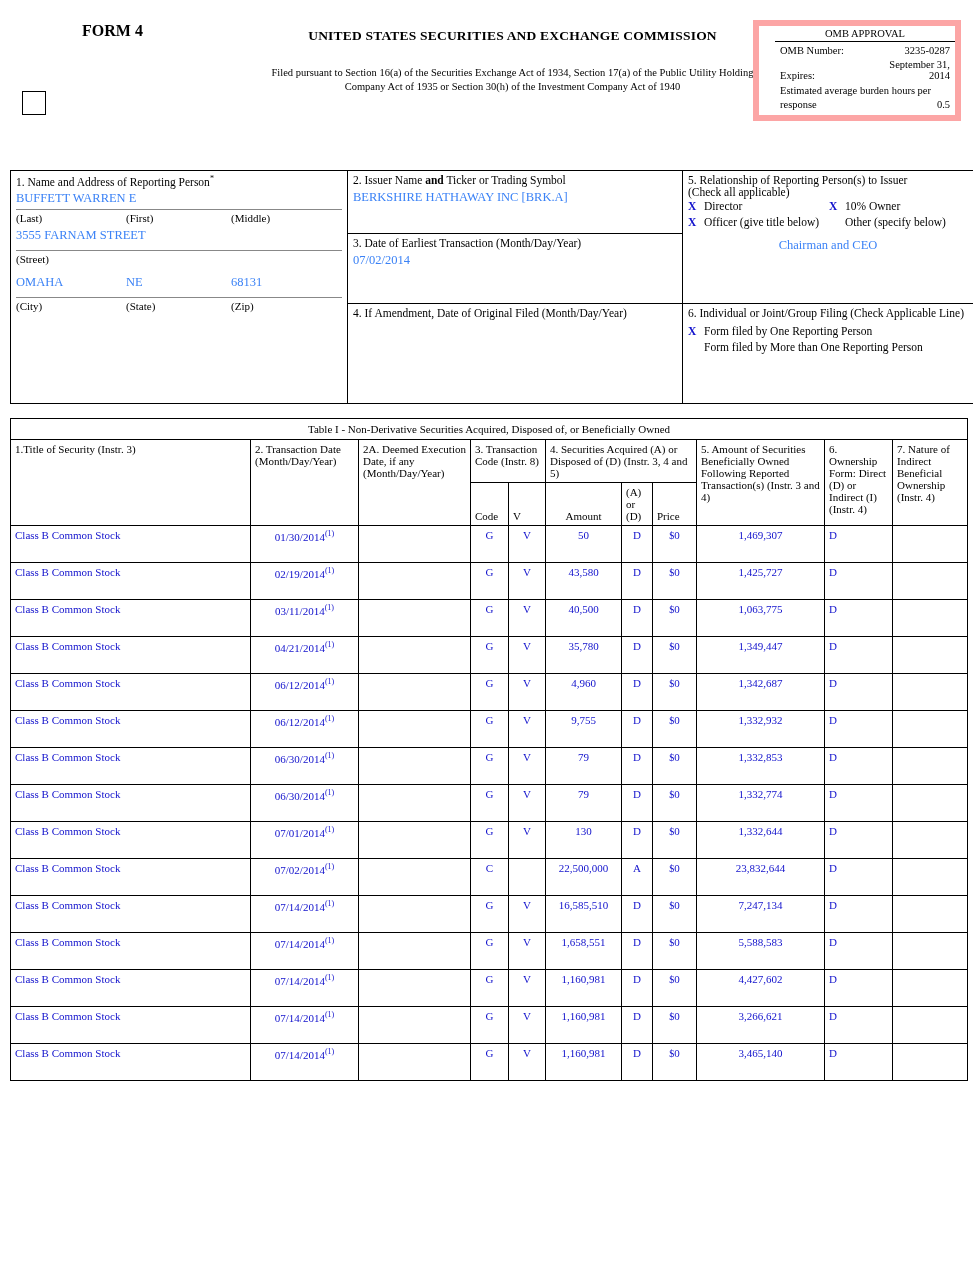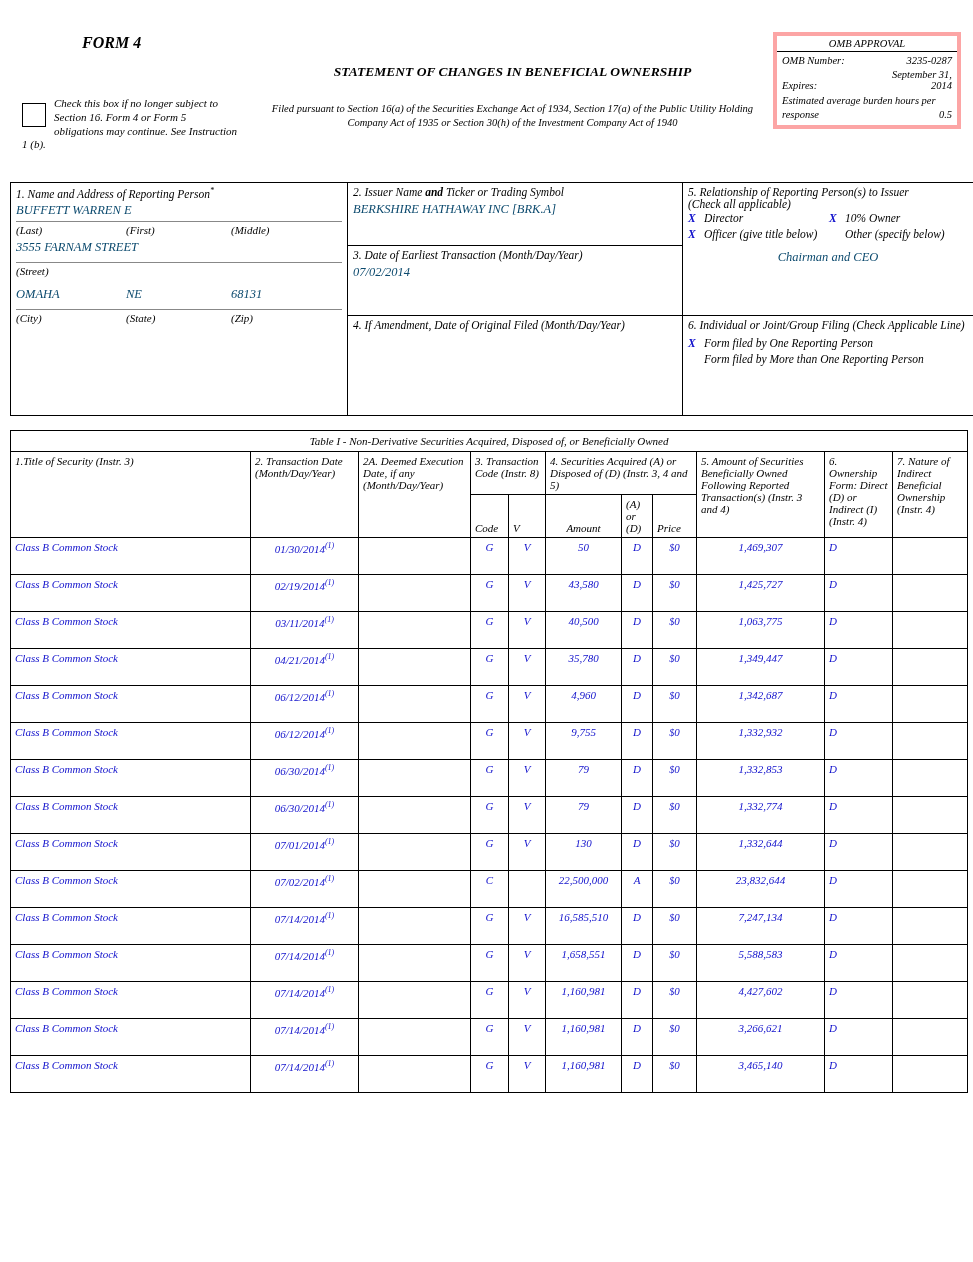--- a/index.html
+++ b/index.html
@@ -8,26 +8,25 @@
     background: #ffffff;
   }
   body {
     font-family: "Liberation Serif", serif;
     font-size: 12px;
     color: #000000;
     width: 973px;
   }
   .page {
     width: 963px;
-    margin: 16px auto;
+    margin: 4px auto;
     padding: 6px 5px 0 5px;
     box-sizing: border-box;
-    font-style: italic;
-  }
-  .blue { color: #0c4a6e; }
+  }
+  .blue { color: #3b82f6; }
 
   
   .header {
     position: relative;
     height: 160px;
   }
   .form-title {
     position: absolute;
     left: 72px;
     top: 12px;
@@ -75,22 +74,23 @@
     font-size: 10.5px;
     margin-top: 22px;
     line-height: 1.35;
     padding: 0 22px;
   }
   .omb-box {
     position: absolute;
     right: 2px;
     top: 10px;
     width: 180px;
-    border: 4px solid #fca5a5;
+    border: 6px solid #fca5a5;
     font-size: 10.5px;
+    padding-left: 16px;
   }
   .omb-title {
     border-bottom: 1px solid #000;
     text-align: center;
     padding: 2px 0;
   }
   .omb-inner { padding: 3px 5px 4px 5px; }
   .omb-row {
     display: flex;
     justify-content: space-between;
@@ -185,25 +185,24 @@
 <body>
 
 <div class="page">
 
   <div class="header">
 
     <div class="form-title">FORM 4</div>
 
     <div class="checkbox-note">
       <span class="cb"></span>
-      <span>Check this box if no longer subject to Section 16. Form 4 or Form 5 obligations may continue. See Instruction 1 (b).</span>
     </div>
 
     <div class="center-head">
-      <div class="line3">STATEMENT OF CHANGES IN BENEFICIAL OWNERSHIP</div>
+      <div class="line1">UNITED STATES SECURITIES AND EXCHANGE COMMISSION</div>
       <div class="line4">Filed pursuant to Section 16(a) of the Securities Exchange Act of 1934, Section 17(a) of the Public Utility Holding Company Act of 1935 or Section 30(h) of the Investment Company Act of 1940</div>
     </div>
 
     <div class="omb-box">
       <div class="omb-title">OMB APPROVAL</div>
       <div class="omb-inner">
         <div class="omb-row">
           <span class="lbl">OMB Number:</span>
           <span class="val">3235-0287</span>
         </div>

